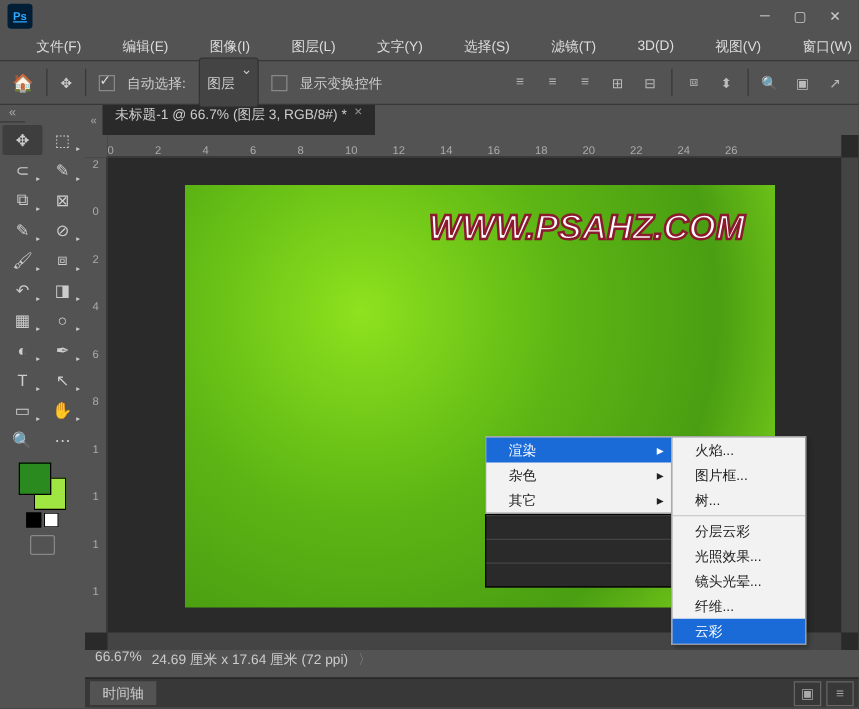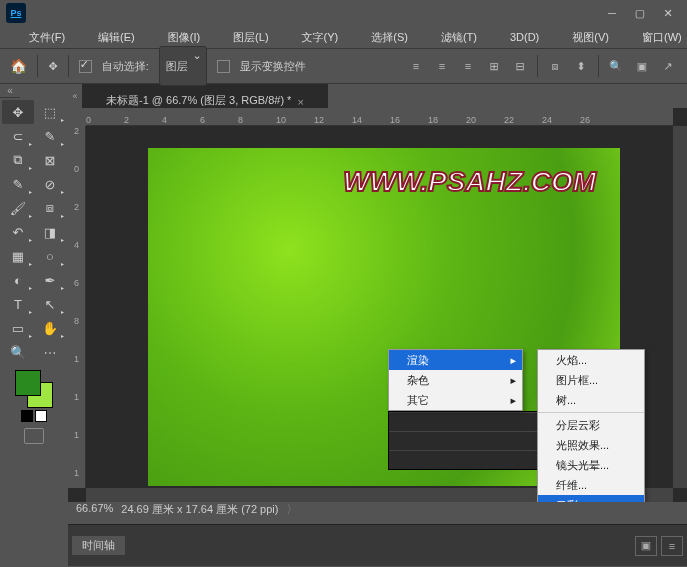--- a/index.html
+++ b/index.html
@@ -29,45 +29,45 @@
 .swatches{display:flex;flex-direction:column;align-items:center;padding:4px;}
 .swatch-pair{position:relative;width:38px;height:38px;}
 .sw-fg{width:26px;height:26px;border:1px solid #000;position:absolute;top:0;left:0;}
 .sw-bg{width:26px;height:26px;border:1px solid #000;position:absolute;bottom:0;right:0;}
 .sw-mini{display:flex;gap:2px;margin-top:2px;}
 .sw-mini div{width:12px;height:12px;border:1px solid #000;}
 .quickmask{margin-top:6px;width:20px;height:16px;border:1px solid #888;border-radius:2px;}
 .workspace{flex:1;display:flex;flex-direction:column;background:#535353;}
 .doctab-bar{height:24px;display:flex;align-items:center;}
 .doctabs-collapse{width:14px;display:flex;align-items:center;justify-content:center;color:#aaa;font-size:9px;}
-.doctab{height:24px;background:#2a2a2a;padding:0 24px;display:flex;align-items:flex-end;gap:6px;color:#ccc;font-size:11px;}
+.doctab{height:24px;background:#2a2a2a;padding:0 10px;display:flex;align-items:flex-start;gap:6px;color:#ccc;font-size:11px;}
 .doctab .x{color:#999;}
 .canvas-area{flex:1;position:relative;background:#2a2a2a;overflow:hidden;}
 .ruler-h{position:absolute;top:0;left:18px;right:14px;height:18px;background:#535353;border-bottom:1px solid #333;display:flex;align-items:flex-end;color:#aaa;font-size:9px;overflow:hidden;}
 .ruler-h span{flex:0 0 auto;width:38px;text-align:left;}
 .ruler-v{position:absolute;top:18px;left:0;bottom:14px;width:18px;background:#535353;border-right:1px solid #333;display:flex;flex-direction:column;align-items:center;color:#aaa;font-size:9px;overflow:hidden;}
 .ruler-v span{flex:0 0 auto;height:38px;writing-mode:horizontal-tb;text-align:center;}
 .ruler-corner{position:absolute;top:0;left:0;width:18px;height:18px;background:#535353;}
 .scroll-h{position:absolute;bottom:0;left:18px;right:14px;height:14px;background:#444;}
 .scroll-v{position:absolute;top:18px;right:0;bottom:14px;width:14px;background:#444;}
 .canvas{position:absolute;top:40px;left:80px;width:472px;height:338px;background:radial-gradient(circle at 30% 30%,#8ee21e,#5cb514 40%,#4a9e12 70%,#8ee21e);}
 .canvas-text{position:absolute;top:18px;right:24px;color:#fff;font-size:28px;font-weight:bold;font-style:italic;-webkit-text-stroke:2px #8b1a2e;}
 .ctx-menu{position:absolute;top:201px;left:240px;background:#f2f2f2;border:1px solid #999;box-shadow:2px 2px 4px rgba(0,0,0,.3);font-size:11px;color:#222;}
 .ctx-item{height:20px;padding:0 28px 0 18px;display:flex;align-items:center;position:relative;}
 .ctx-item.hl{background:#1a6bd8;color:#fff;}
 .ctx-item .arrow{position:absolute;right:6px;}
 .ctx-sep{height:1px;background:#ccc;margin:2px 0;}
-.ctx-wide{width:135px;}
+.ctx-wide{width:150px;}
 .ctx-narrow{width:108px;}
 .submenu{position:absolute;top:0;left:149px;}
 .dark-list{position:absolute;top:263px;left:240px;width:150px;background:#2a2a2a;border:1px solid #000;}
 .dark-list div{height:19px;border-top:1px solid #444;}
 .statusbar{height:22px;background:#535353;display:flex;padding:0 8px;gap:8px;color:#ccc;font-size:11px;}
 .statusbar .arrow{color:#888;}
-.panel-bar{height:42px;background:#383838;border-top:1px solid #222;display:flex;align-items:center;padding:0 4px;}
+.panel-bar{height:24px;background:#383838;border-top:1px solid #222;display:flex;align-items:center;padding:0 4px;}
 .panel-tab{background:#535353;padding:2px 10px;color:#ccc;}
 .panel-icons{margin-left:auto;display:flex;gap:4px;align-items:center;}
 .panel-ico{width:22px;height:20px;border:1px solid #666;display:flex;align-items:center;justify-content:center;color:#aaa;font-size:11px;}
 </style>
 </head>
 <body>
 
 <div class="titlebar">
   <div class="ps-logo">Ps</div>
   <div class="win-controls">

